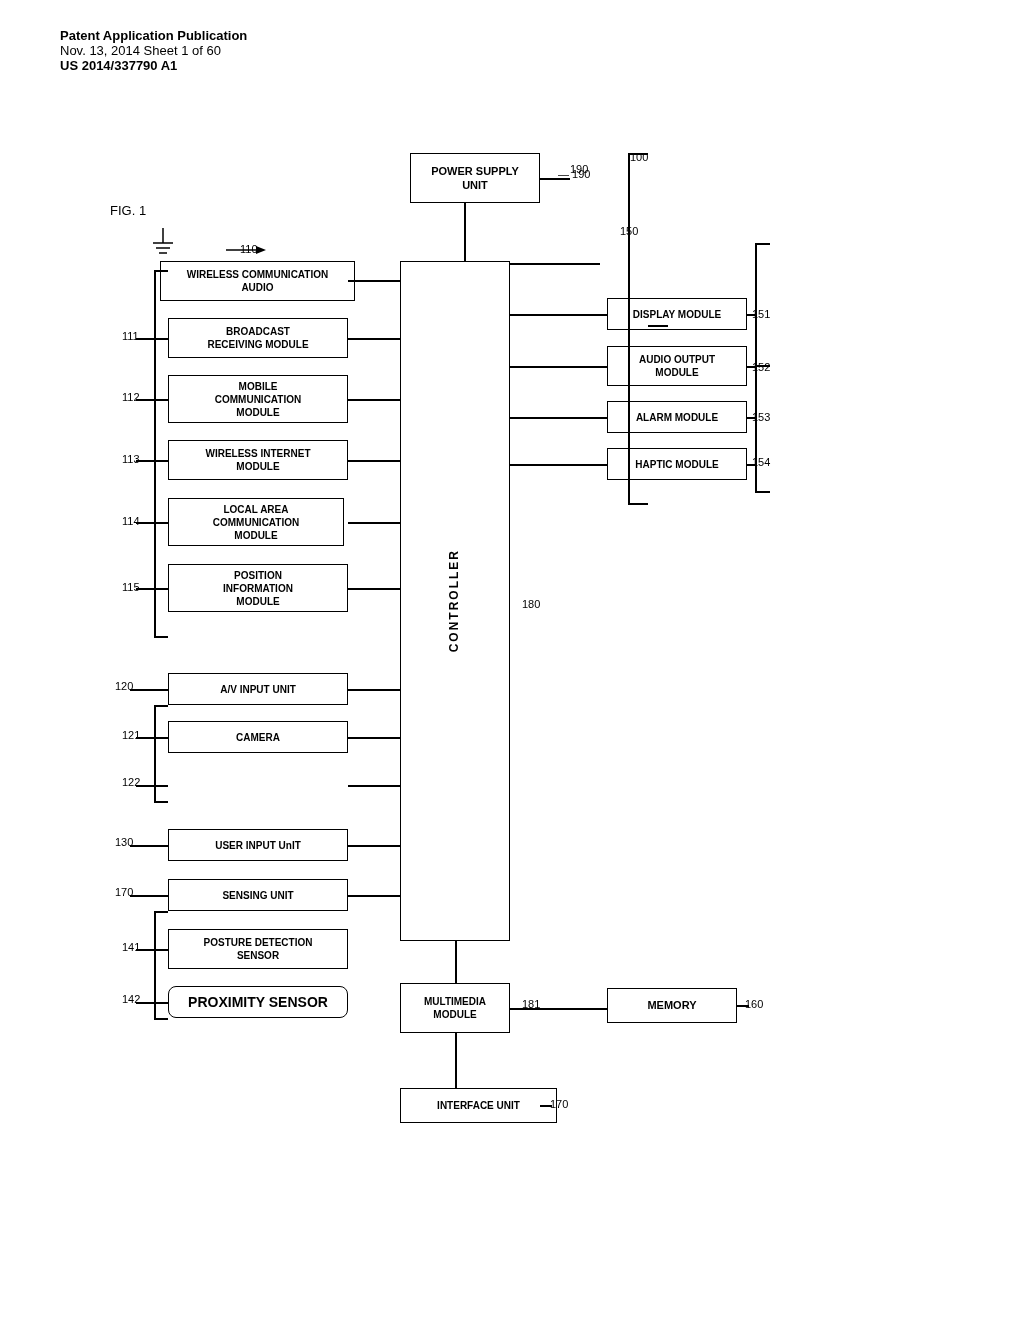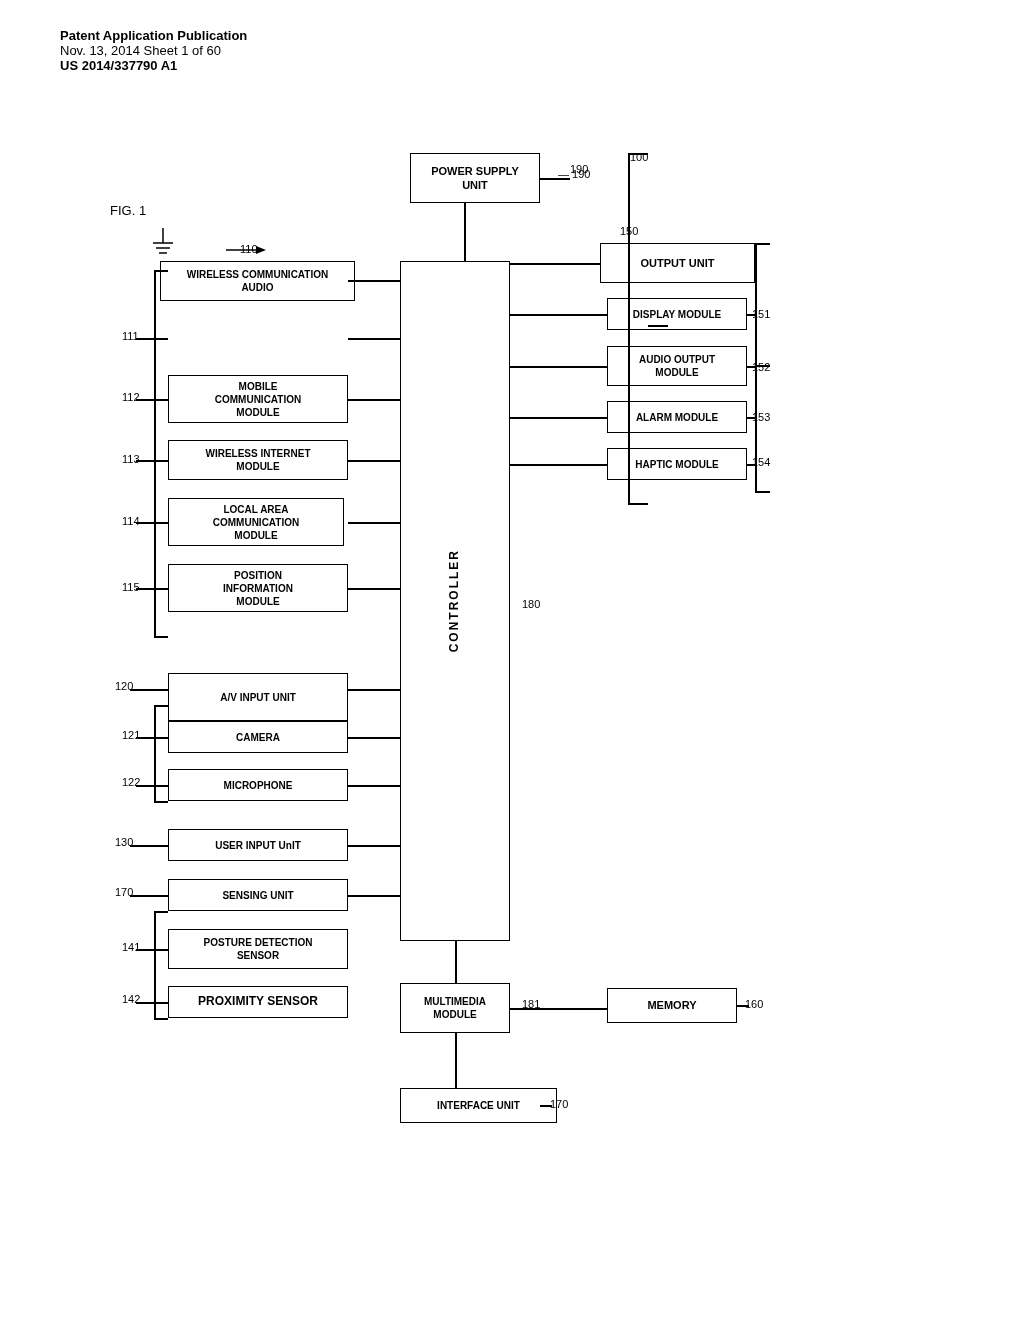--- a/index.html
+++ b/index.html
@@ -115,24 +115,25 @@
 
     <div class="label" style="left:240px; top:100px;">110</div>
 
     <div class="label" style="left:620px; top:82px;">150</div>
 
     <div class="box" style="left:160px; top:118px; width:195px; height:40px; font-size:10px;">
       <span style="white-space:pre-line;">WIRELESS COMMUNICATION
 AUDIO</span>
     </div>
 
-    <div class="box" style="left:600px; top:100px; width:155px; height:40px;">
-      <span style="white-space:pre-line;">OUTPUT UNIT</span>
-    </div>
-
+
+    <div class="box" style="left:168px; top:175px; width:180px; height:40px; font-size:10px;">
+      <span style="white-space:pre-line;">BROADCAST
+RECEIVING MODULE</span>
+    </div>
 
     <div class="box" style="left:607px; top:155px; width:140px; height:32px; font-size:10px;">
       <span style="white-space:pre-line;">DISPLAY MODULE</span>
     </div>
 
     <div class="box" style="left:168px; top:232px; width:180px; height:48px; font-size:10px;">
       <span style="white-space:pre-line;">MOBILE
 COMMUNICATION
 MODULE</span>
     </div>
@@ -166,46 +167,43 @@
 INFORMATION
 MODULE</span>
     </div>
 
     <div class="box" style="left:400px; top:118px; width:110px; height:680px; font-size:12px;">
       <div style="writing-mode: vertical-rl; text-orientation: mixed; transform: rotate(180deg); letter-spacing:2px; font-weight:bold; font-size:12px;">CONTROLLER</div>
     </div>
 
     <div class="label" style="left:522px; top:455px;">180</div>
 
-    <div class="box" style="left:168px; top:530px; width:180px; height:48px; font-size:10px;">
+    <div class="box" style="left:168px; top:530px; width:180px; height:32px; font-size:10px;">
       <span style="white-space:pre-line;">A/V INPUT UNIT</span>
     </div>
 
     <div class="box" style="left:168px; top:578px; width:180px; height:32px; font-size:10px;">
       <span style="white-space:pre-line;">CAMERA</span>
     </div>
 
-    <div class="box" style="left:168px; top:626px; width:180px; height:32px; font-size:10px;">
-      <span style="white-space:pre-line;">MICROPHONE</span>
-    </div>
 
     <div class="box" style="left:168px; top:686px; width:180px; height:32px; font-size:10px;">
       <span style="white-space:pre-line;">USER  INPUT  UnIT</span>
     </div>
 
     <div class="box" style="left:168px; top:736px; width:180px; height:32px; font-size:10px;">
       <span style="white-space:pre-line;">SENSING UNIT</span>
     </div>
 
     <div class="box" style="left:168px; top:786px; width:180px; height:40px; font-size:10px;">
       <span style="white-space:pre-line;">POSTURE DETECTION
 SENSOR</span>
     </div>
 
-    <div class="box" style="left:168px; top:843px; width:180px; height:32px; font-size:12px;">
+    <div class="box" style="left:168px; top:843px; width:180px; height:32px; font-size:14px;border-radius:8px;">
       <span style="white-space:pre-line;">PROXIMITY SENSOR</span>
     </div>
 
     <div class="box" style="left:400px; top:840px; width:110px; height:50px; font-size:10px;">
       <span style="white-space:pre-line;">MULTIMEDIA
 MODULE</span>
     </div>
 
     <div class="label" style="left:522px; top:855px;">181</div>
 

